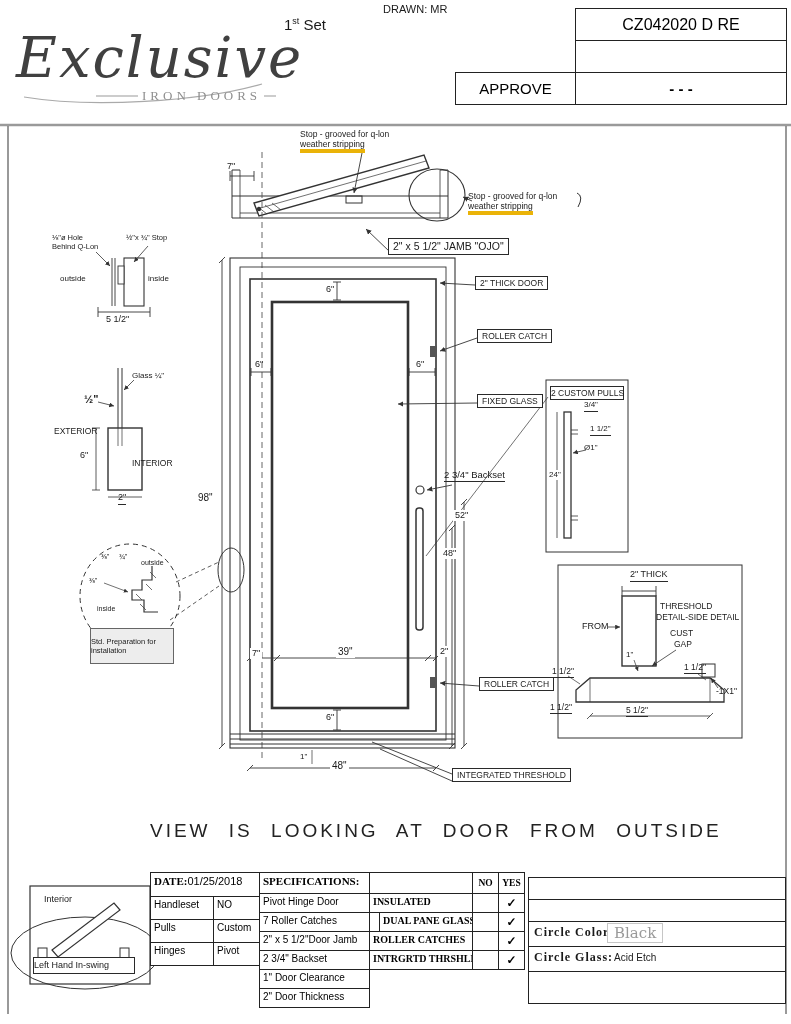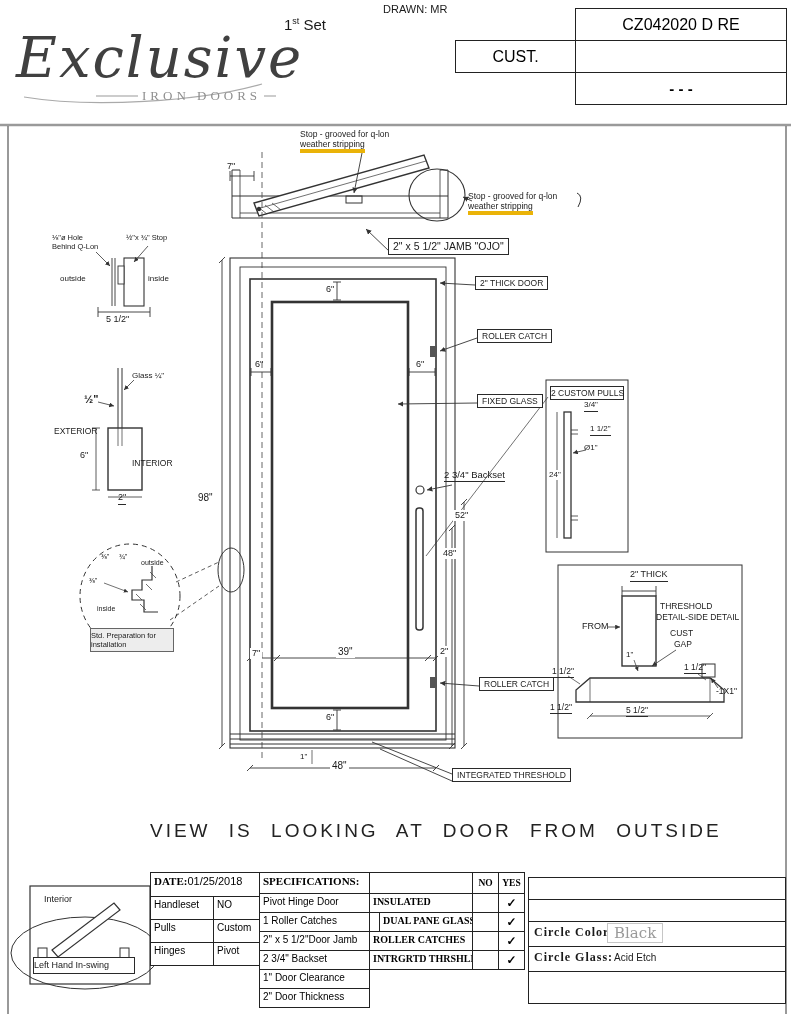--- a/index.html
+++ b/index.html
@@ -195,22 +195,22 @@
     <rect x="120" y="948" width="9" height="13"></rect>
   </svg>
 
   <div class="lbl logo-script" style="left:16px;top:24px">Exclusive</div>
   <div class="lbl logo-sub" style="left:142px;top:88px">IRON DOORS</div>
 
   <div class="lbl" style="left:284px;top:16px;font-size:15px"><span>1</span><sup style="font-size:9px">st</sup><span> Set</span></div>
   <div class="lbl f11" style="left:383px;top:3px">DRAWN: MR</div>
 
   <div class="cell cellc" style="left:575px;top:8px;width:212px;height:33px;font-size:16px;border-width:1.5px">CZ042020 D RE</div>
-  <div class="cell cellc" style="left:455px;top:40px;width:121px;height:33px;font-size:16px;border-width:1.5px">CUST.</div>
   <div class="cell cellc" style="left:575px;top:40px;width:212px;height:33px;font-size:16px;border-width:1.5px"></div>
+  <div class="cell cellc" style="left:455px;top:72px;width:121px;height:33px;font-size:15px;border-width:1.5px">APPROVE</div>
   <div class="cell cellc" style="left:575px;top:72px;width:212px;height:33px;font-size:15px;font-weight:bold;border-width:1.5px">- - -</div>
 
   <div class="lbl f85 c" style="left:300px;top:129px;width:122px">
     <div>Stop - grooved for q-lon</div><span class="ulin">weather stripping</span>
   </div>
   <div class="lbl f9" style="left:227px;top:161px">7"</div>
   <div class="lbl f85 c" style="left:468px;top:191px;width:108px">
     <div>Stop - grooved for q-lon</div><span class="ulin">weather stripping</span>
   </div>
   <div class="lbl boxed f105" style="left:388px;top:238px">2" x 5 1/2" JAMB  "OJO"</div>
@@ -247,21 +247,21 @@
   <div class="lbl f85" style="left:54px;top:426px">EXTERIOR</div>
   <div class="lbl f85" style="left:132px;top:458px">INTERIOR</div>
   <div class="lbl f9" style="left:80px;top:450px">6"</div>
   <div class="lbl f9 ul" style="left:118px;top:492px">2"</div>
 
   <div class="lbl f7" style="left:101px;top:553px">⅜"</div>
   <div class="lbl f7" style="left:119px;top:553px">¾"</div>
   <div class="lbl f7" style="left:141px;top:559px">outside</div>
   <div class="lbl f7" style="left:89px;top:577px">⅜"</div>
   <div class="lbl f7" style="left:97px;top:605px">inside</div>
-  <div class="lbl f75 c" style="left:90px;top:628px;width:84px;background:#ededed;border:1px solid #666;padding:2px 0">
+  <div class="lbl f75 c" style="left:90px;top:628px;width:84px;background:#ededed;border:1px solid #666;padding:8px 0">
     <div>Std. Preparation for</div>
       <div>installation</div>
   </div>
 
   <div class="lbl boxed f85 c" style="left:550px;top:386px;width:74px;padding:1px 0">2 CUSTOM PULLS</div>
   <div class="lbl f8 ul" style="left:584px;top:400px">3/4"</div>
   <div class="lbl f8 ul" style="left:590px;top:424px">1 1/2"</div>
   <div class="lbl f8" style="left:584px;top:443px">Ø1"</div>
   <div class="lbl f8 wbg" style="left:547px;top:470px">24"</div>
 
@@ -288,21 +288,21 @@
   </div>
   <div class="cell" style="left:150px;top:896px;width:64px;height:24px">Handleset</div>
   <div class="cell" style="left:213px;top:896px;width:47px;height:24px">NO</div>
   <div class="cell" style="left:150px;top:919px;width:64px;height:24px">Pulls</div>
   <div class="cell" style="left:213px;top:919px;width:47px;height:24px">Custom</div>
   <div class="cell" style="left:150px;top:942px;width:64px;height:24px">Hinges</div>
   <div class="cell" style="left:213px;top:942px;width:47px;height:24px">Pivot</div>
 
   <div class="cell serifb" style="left:259px;top:872px;width:111px;height:38px;font-size:11px">SPECIFICATIONS:</div>
   <div class="cell f95" style="left:259px;top:893px;width:111px;height:20px">Pivot Hinge Door</div>
-  <div class="cell f95" style="left:259px;top:912px;width:111px;height:20px">1 Roller Catches</div>
+  <div class="cell f95" style="left:259px;top:912px;width:111px;height:20px">7 Roller Catches</div>
   <div class="cell f95" style="left:259px;top:931px;width:111px;height:20px">2" x 5 1/2"Door Jamb</div>
   <div class="cell f95" style="left:259px;top:950px;width:111px;height:20px">2 3/4" Backset</div>
   <div class="cell f95" style="left:259px;top:969px;width:111px;height:20px">1" Door Clearance</div>
   <div class="cell f95" style="left:259px;top:988px;width:111px;height:20px">2" Door Thickness</div>
 
   <div class="cell" style="left:369px;top:872px;width:104px;height:22px"></div>
   <div class="cell cellc serifb" style="left:472px;top:872px;width:27px;height:22px;font-size:9.5px">NO</div>
   <div class="cell cellc serifb" style="left:498px;top:872px;width:27px;height:22px;font-size:9.5px">YES</div>
 
   <div class="cell serifb f10" style="left:369px;top:893px;width:104px;height:20px">INSULATED</div>

